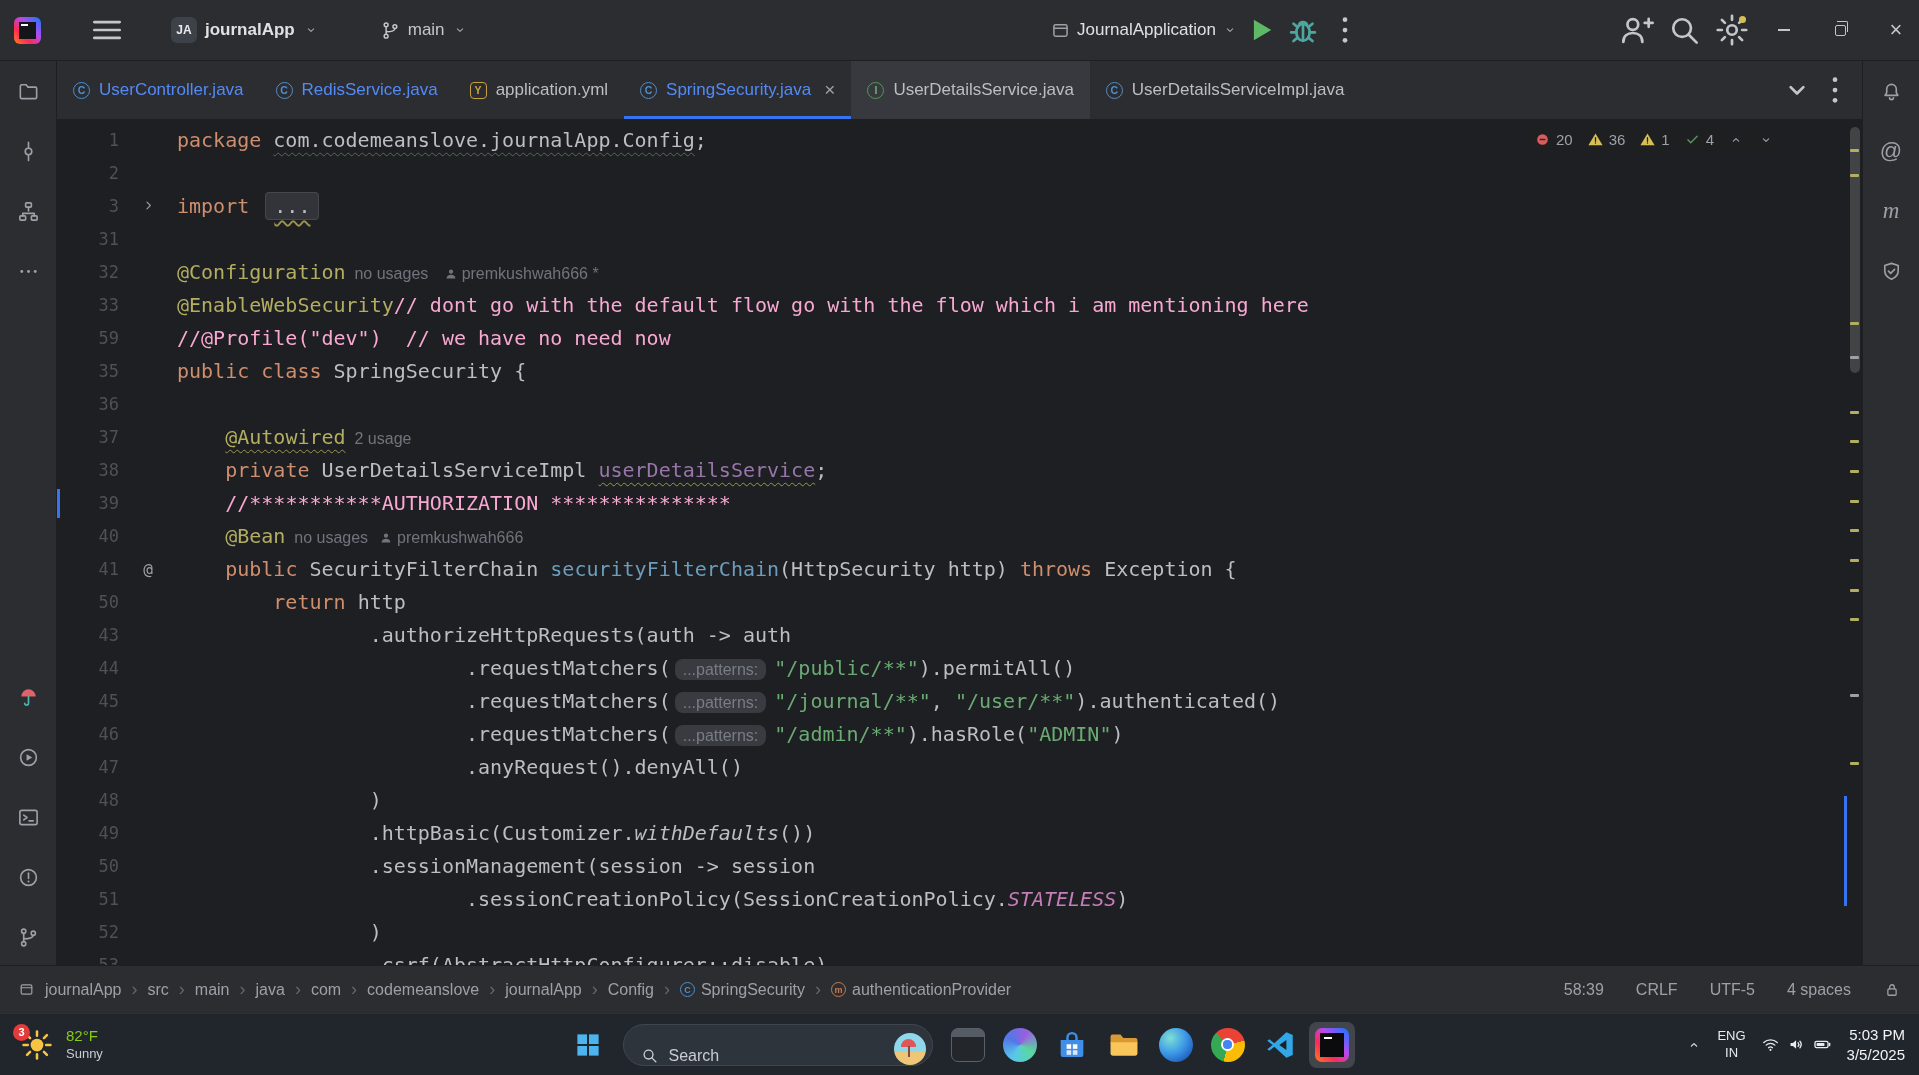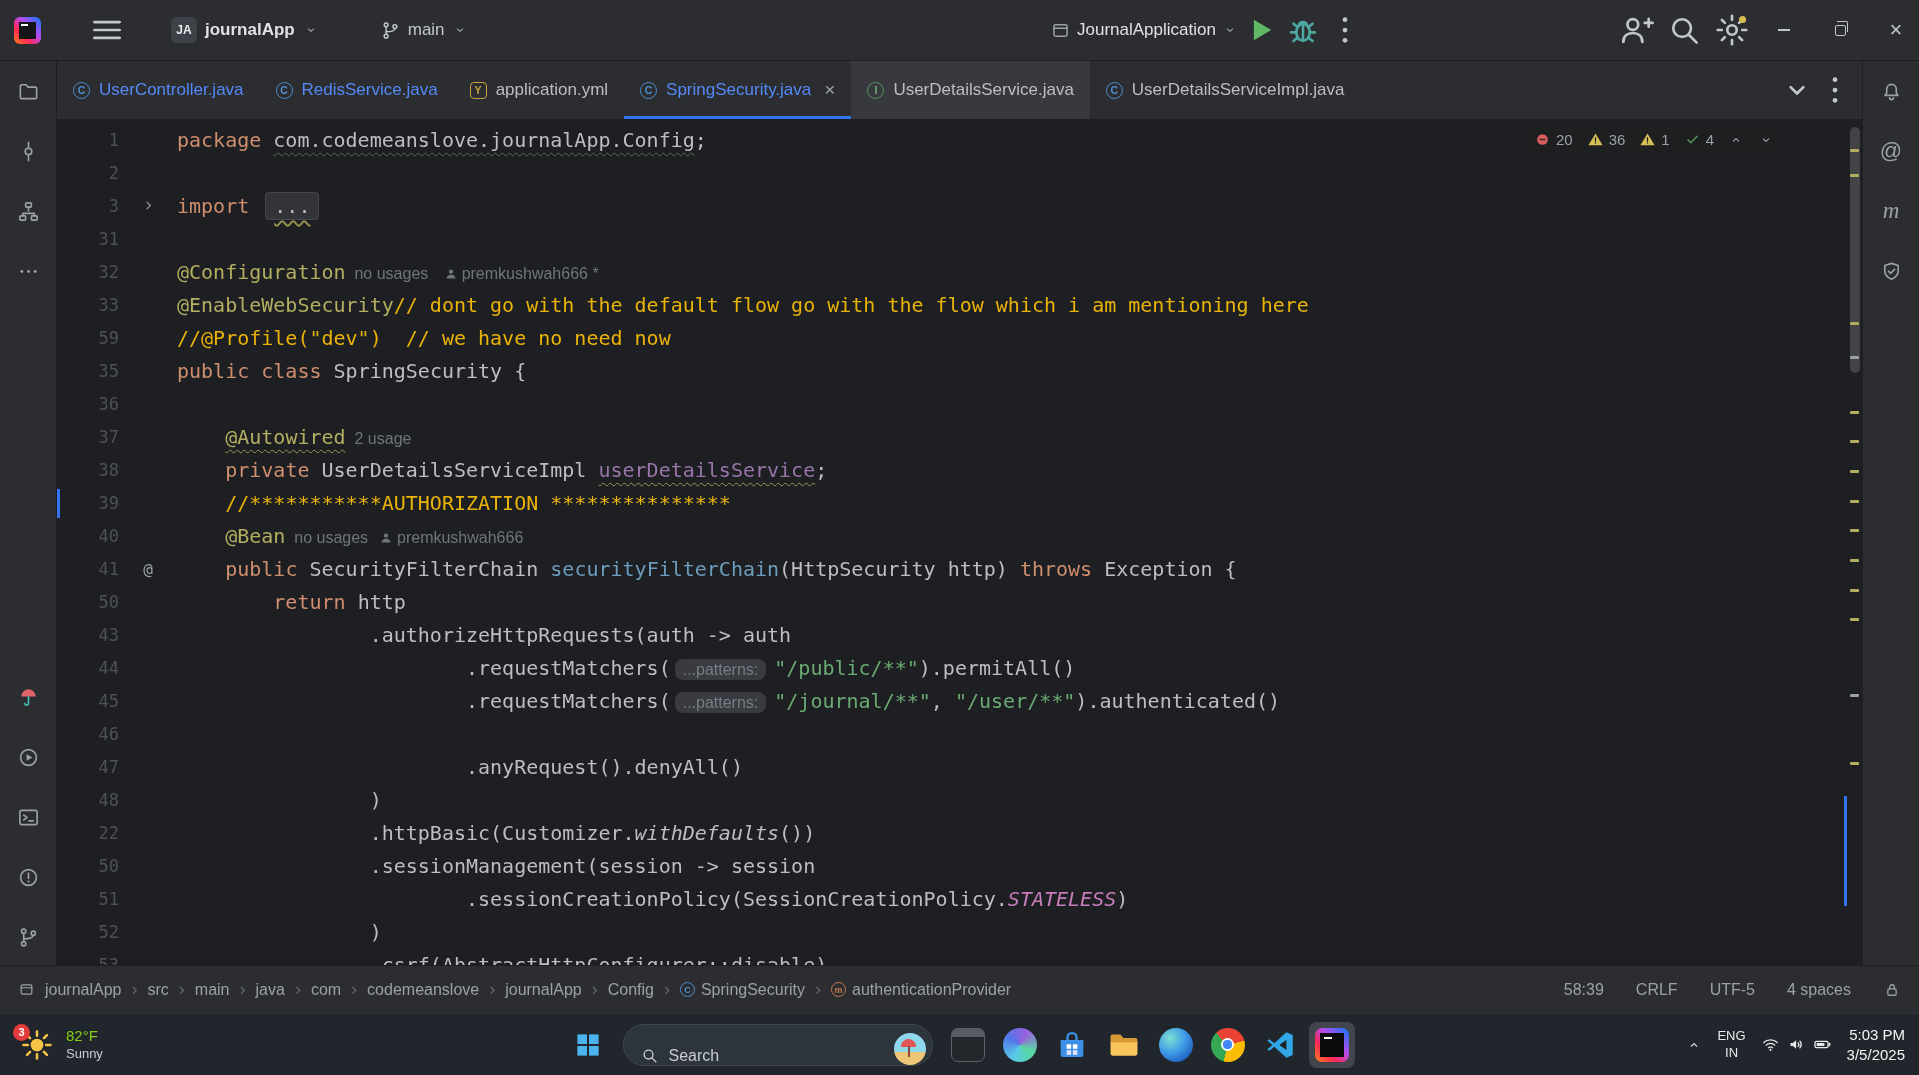--- a/index.html
+++ b/index.html
@@ -74,21 +74,21 @@
   .code-lines{position:absolute;inset:0;padding-top:5px;}
   .cl{display:flex;height:33px;line-height:33px;font-family:"DejaVu Sans Mono",monospace;font-size:20px;position:relative;}
   .caret-bar{position:absolute;left:0;top:2px;bottom:2px;width:3px;background:#3574f0;}
   .ln{width:62px;text-align:right;color:#4e5157;font-size:17px;flex:none;}
   .gslot{width:58px;flex:none;display:flex;align-items:center;justify-content:center;color:#9da0a8;}
   .gslot svg{width:15px;height:15px;}
   .gi.bean{font-size:16px;color:#9da0a8;}
   .code{white-space:pre;color:#bcbec4;}
   .tk.kw{color:#cf8e6d;}
   .tk.ann{color:#b3ae60;}
-  .tk.com{color:#eab308;}
+  .tk.com{color:#f9a8d4;}
   .tk.str{color:#6aab73;}
   .tk.field{color:#9876aa;}
   .tk.mdecl{color:#6d9dbd;}
   .tk.ital{font-style:italic;}
   .tk.cnst{color:#c77dbb;font-style:italic;}
   .tk.pkg{text-decoration:underline wavy #4e6e55;text-decoration-thickness:1px;text-underline-offset:5px;}
   .warnu{text-decoration:underline wavy #9c954d;text-decoration-thickness:1px;text-underline-offset:5px;}
   .tk.chip{background:#393b40;color:#787d85;font-family:"Liberation Sans",sans-serif;font-size:16px;
            border-radius:8px;padding:2px 8px;margin:0 8px 0 4px;}
   .tk.fold{background:#32343a;border:1px solid #45474e;border-radius:4px;padding:1px 8px;margin-left:4px;
@@ -479,33 +479,34 @@
                 <span class="code"><span class="tk pl">                        .requestMatchers(</span><span class="tk chip">...patterns:</span><span class="tk str">"/public/**"</span><span class="tk pl">).permitAll()</span></span>
               </div>
               <div class="cl">
                 <span class="ln">45</span>
                 <span class="gslot"></span>
                 <span class="code"><span class="tk pl">                        .requestMatchers(</span><span class="tk chip">...patterns:</span><span class="tk str">"/journal/**"</span><span class="tk pl">, </span><span class="tk str">"/user/**"</span><span class="tk pl">).authenticated()</span></span>
               </div>
               <div class="cl">
                 <span class="ln">46</span>
                 <span class="gslot"></span>
+                <span class="code"><span class="tk pl">                        .requestMatchers(</span><span class="tk chip">...patterns:</span><span class="tk str">"/admin/**"</span><span class="tk pl">).hasRole(</span><span class="tk str">"ADMIN"</span><span class="tk pl">)</span></span>
               </div>
               <div class="cl">
                 <span class="ln">47</span>
                 <span class="gslot"></span>
                 <span class="code"><span class="tk pl">                        .anyRequest().denyAll()</span></span>
               </div>
               <div class="cl">
                 <span class="ln">48</span>
                 <span class="gslot"></span>
                 <span class="code"><span class="tk pl">                )</span></span>
               </div>
               <div class="cl">
-                <span class="ln">22</span>
+                <span class="ln">49</span>
                 <span class="gslot"></span>
                 <span class="code"><span class="tk pl">                .httpBasic(Customizer.</span><span class="tk ital">withDefaults</span><span class="tk pl">())</span></span>
               </div>
               <div class="cl">
                 <span class="ln">50</span>
                 <span class="gslot"></span>
                 <span class="code"><span class="tk pl">                .sessionManagement(session -&gt; session</span></span>
               </div>
               <div class="cl">
                 <span class="ln">51</span>

